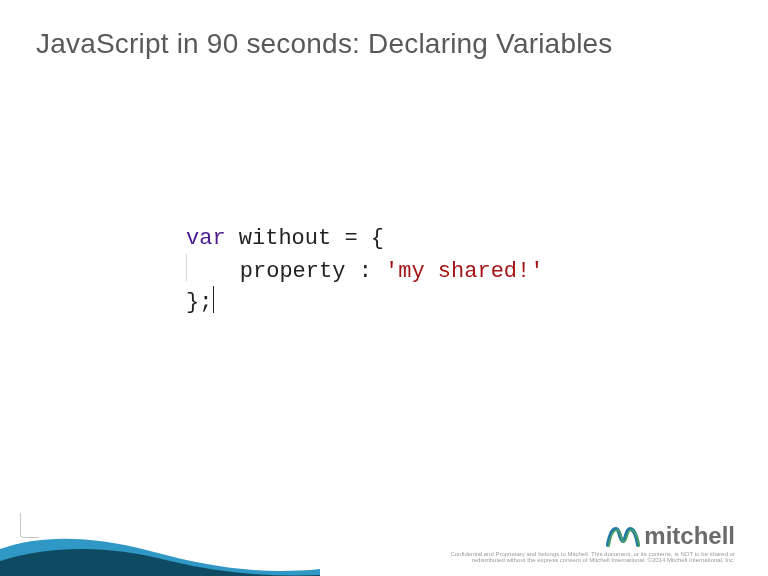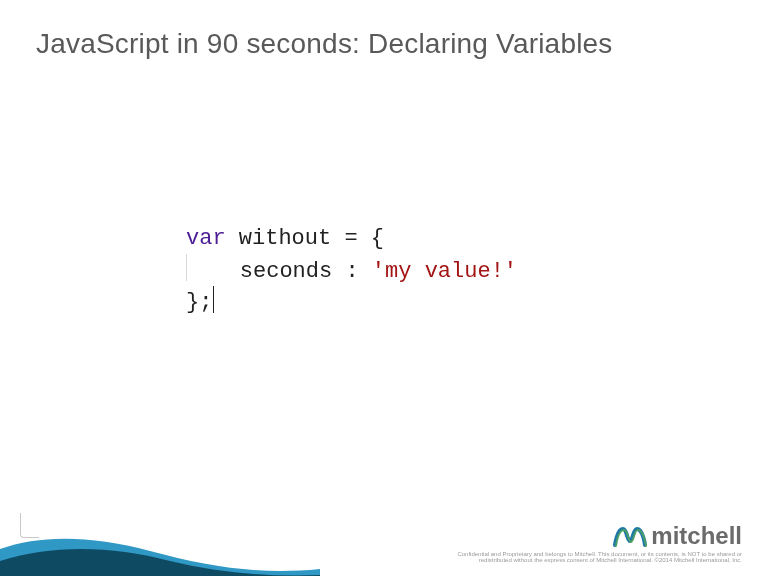--- a/index.html
+++ b/index.html
@@ -52,21 +52,21 @@
     border-left: 1px solid #222;
     display: inline-block;
     height: 1.2em;
     vertical-align: -0.2em;
     margin-left: 1px;
   }
   
   .footer {
     position: absolute;
     left: 0;
-    right: 8px;
+    right: 15px;
     bottom: 0;
     height: 70px;
   }
   .wave-back {
     position: absolute;
     bottom: 0;
     left: 0;
     width: 320px;
     height: 45px;
   }
@@ -110,21 +110,21 @@
   }
 </style>
 </head>
 <body>
 
 <div class="slide">
 
   <div class="title">JavaScript in 90 seconds: Declaring Variables</div>
 
   <div class="code-block"><span class="kw">var</span><span> without = {</span>
-<span class="guide"></span><span>    </span><span>seconds : </span><span class="str">'my value!'</span>
+<span class="guide"></span><span>    </span><span>property : </span><span class="str">'my shared!'</span>
 <span>};</span><span class="cursor"></span></div>
 
   <div class="footer">
     <div class="page-num-box"></div>
 
     <svg class="wave-back" viewBox="0 0 320 45" preserveAspectRatio="none">
       <path class="light" d="M0,45 L0,18 C40,4 90,4 150,20 C210,36 260,44 320,38 L320,45 Z"></path>
       <path class="dark" d="M0,45 L0,30 C50,14 110,14 170,30 C220,42 270,46 320,44 L320,45 Z"></path>
     </svg>
 

